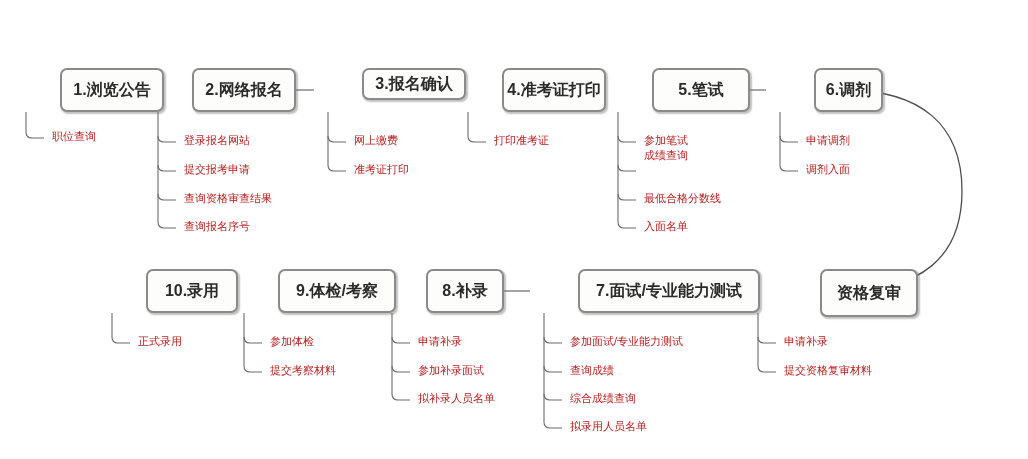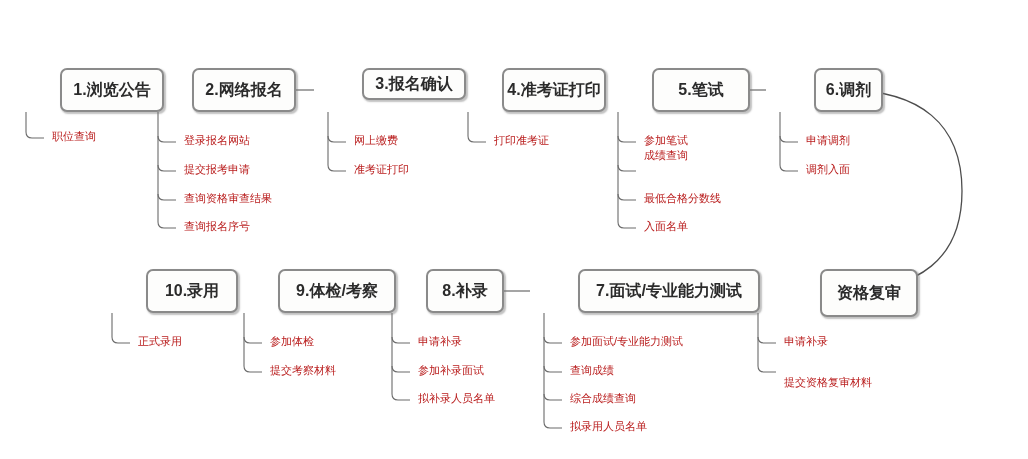--- a/index.html
+++ b/index.html
@@ -154,21 +154,21 @@
       <div class="leaf-label" style="left: 354px; top: 135px;">网上缴费</div>
       <div class="leaf-label" style="left: 354px; top: 164px;">准考证打印</div>
       <div class="leaf-label" style="left: 494px; top: 135px;">打印准考证</div>
       <div class="leaf-label" style="left: 644px; top: 135px;">参加笔试</div>
       <div class="leaf-label" style="left: 644px; top: 150px;">成绩查询</div>
       <div class="leaf-label" style="left: 644px; top: 193px;">最低合格分数线</div>
       <div class="leaf-label" style="left: 644px; top: 221px;">入面名单</div>
       <div class="leaf-label" style="left: 806px; top: 135px;">申请调剂</div>
       <div class="leaf-label" style="left: 806px; top: 164px; text-align: center;">调剂入面</div>
       <div class="leaf-label" style="left: 784px; top: 336px;">申请补录</div>
-      <div class="leaf-label" style="left: 784px; top: 365px; margin-top: 12px;">提交资格复审材料</div>
+      <div class="leaf-label" style="left: 784px; top: 365px;">提交资格复审材料</div>
       <div class="leaf-label" style="left: 570px; top: 336px;">参加面试/专业能力测试</div>
       <div class="leaf-label" style="left: 570px; top: 365px;">查询成绩</div>
       <div class="leaf-label" style="left: 570px; top: 393px;">综合成绩查询</div>
       <div class="leaf-label" style="left: 570px; top: 421px;">拟录用人员名单</div>
       <div class="leaf-label" style="left: 418px; top: 336px;">申请补录</div>
       <div class="leaf-label" style="left: 418px; top: 365px;">参加补录面试</div>
       <div class="leaf-label" style="left: 418px; top: 393px;">拟补录人员名单</div>
       <div class="leaf-label" style="left: 270px; top: 336px;">参加体检</div>
       <div class="leaf-label" style="left: 270px; top: 365px;">提交考察材料</div>
       <div class="leaf-label" style="left: 138px; top: 336px;">正式录用</div>

